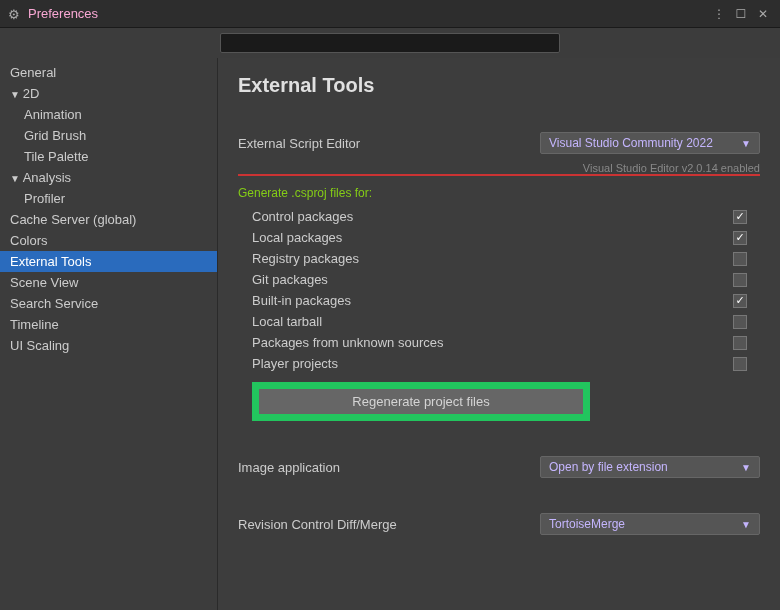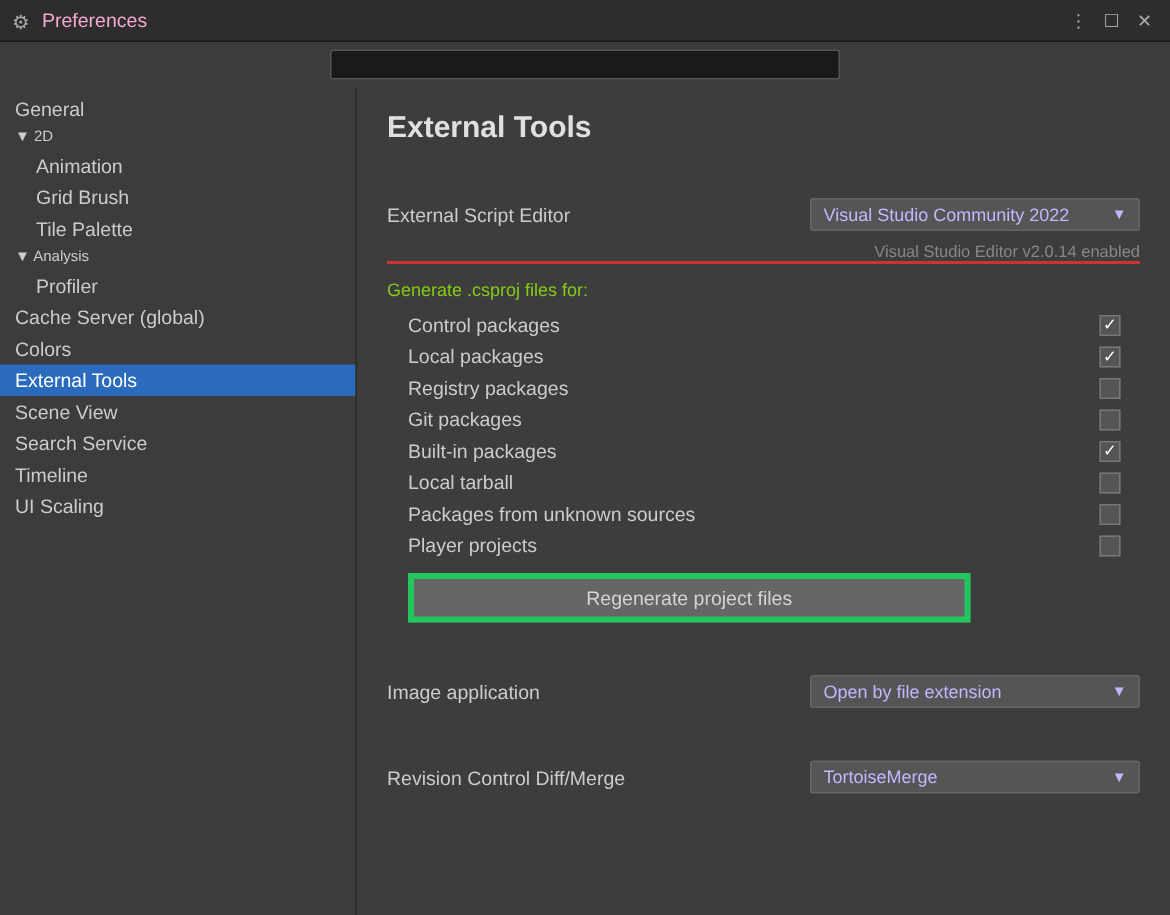--- a/index.html
+++ b/index.html
@@ -73,21 +73,21 @@
     }
 
     
     .main-layout {
       display: flex;
       height: calc(610px - 28px - 30px);
     }
 
     
     .sidebar {
-      width: 238px;
+      width: 218px;
       background: #3c3c3c;
       border-right: 1px solid #2a2a2a;
       overflow-y: auto;
       flex-shrink: 0;
       padding-top: 4px;
     }
     .sidebar-item {
       padding: 3px 10px;
       cursor: pointer;
       white-space: nowrap;
@@ -96,21 +96,21 @@
     }
     .sidebar-item.active {
       background: #2a6bbd;
       color: #ffffff;
     }
     .sidebar-item.indented {
       padding-left: 24px;
     }
     .sidebar-category {
       padding: 3px 10px;
-      font-size: 10px;
+      font-size: 13px;
       color: #cccccc;
       cursor: pointer;
     }
     .sidebar-category.collapsible::before {
       content: '▼ ';
       font-size: 10px;
     }
 
     
     .content {
@@ -204,27 +204,27 @@
     .checkbox.checked {
       background: #555;
     }
     .checkbox.checked::after {
       content: '✓';
     }
 
     .regenerate-btn {
       display: block;
       background: #666666;
-      border: 4px solid #22c55e;
+      border: 7px solid #22c55e;
       color: #d4d4d4;
       text-align: center;
       padding: 5px 0;
       cursor: pointer;
       font-size: 13px;
-      width: 375px;
+      width: 338px;
       margin: 8px 0 14px 14px;
     }
 
     .subtitle-note {
       font-size: 11px;
       color: #888;
       text-align: right;
       margin-top: 2px;
     }
   </style>

